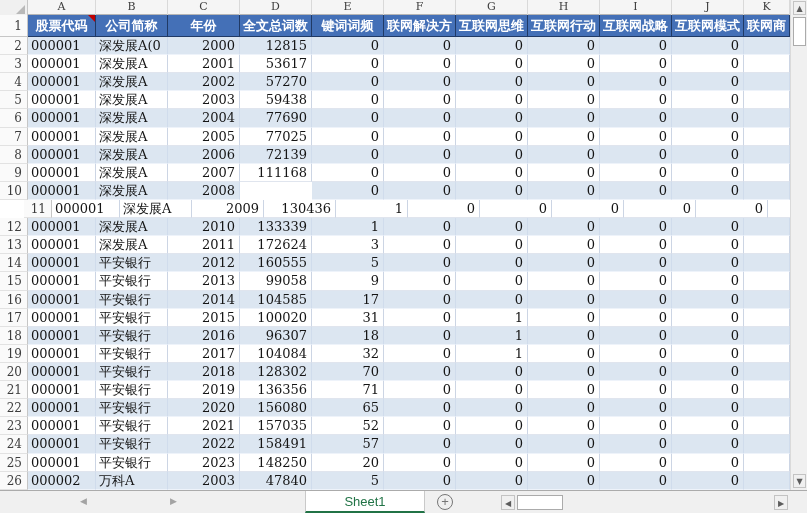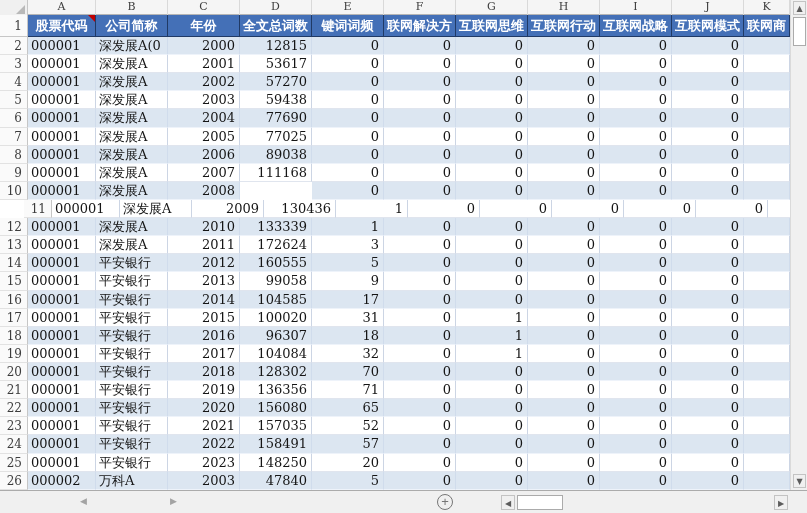--- a/index.html
+++ b/index.html
@@ -235,21 +235,21 @@
         <div class="cell ar" style="width: 72px; line-height: 18.12px;">0</div>
         <div class="cell ar" style="width: 72px; line-height: 18.12px;">0</div>
         <div class="cell ar" style="width: 72px; line-height: 18.12px;">0</div>
         <div class="cell ar" style="width: 46px; line-height: 18.12px;"></div>
       </div>
       <div class="row banded" style="height: 18.12px;">
         <div class="gutter" style="line-height: 18.12px;">8</div>
         <div class="cell al" style="width: 68px; line-height: 18.12px;">000001</div>
         <div class="cell al" style="width: 72px; line-height: 18.12px;">深发展A</div>
         <div class="cell ar" style="width: 72px; line-height: 18.12px;">2006</div>
-        <div class="cell ar" style="width: 72px; line-height: 18.12px;">89038</div>
+        <div class="cell ar" style="width: 72px; line-height: 18.12px;">72139</div>
         <div class="cell ar" style="width: 72px; line-height: 18.12px;">0</div>
         <div class="cell ar" style="width: 72px; line-height: 18.12px;">0</div>
         <div class="cell ar" style="width: 72px; line-height: 18.12px;">0</div>
         <div class="cell ar" style="width: 72px; line-height: 18.12px;">0</div>
         <div class="cell ar" style="width: 72px; line-height: 18.12px;">0</div>
         <div class="cell ar" style="width: 72px; line-height: 18.12px;">0</div>
         <div class="cell ar" style="width: 46px; line-height: 18.12px;"></div>
       </div>
       <div class="row" style="height: 18.12px;">
         <div class="gutter" style="line-height: 18.12px;">9</div>
@@ -507,20 +507,23 @@
 
   <div id="vscroll">
     <div class="vs-btn up">▲</div>
     <div class="vs-thumb"></div>
     <div class="vs-btn down">▼</div>
   </div>
 
   <div id="bottombar">
     <span class="nav prev">◀</span>
     <span class="nav next">▶</span>
+    <div id="tab-active">
+      <span>Sheet1</span>
+    </div>
     <div id="add-sheet">+</div>
     <div id="hscroll">
       <span class="hs-btn left">◀</span>
       <div class="hs-thumb"></div>
       <span class="hs-btn right">▶</span>
     </div>
   </div>
 
 </div>
 

